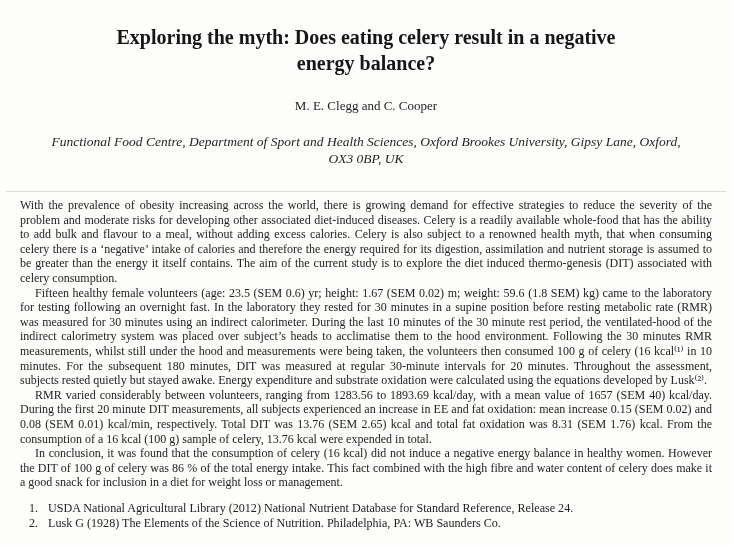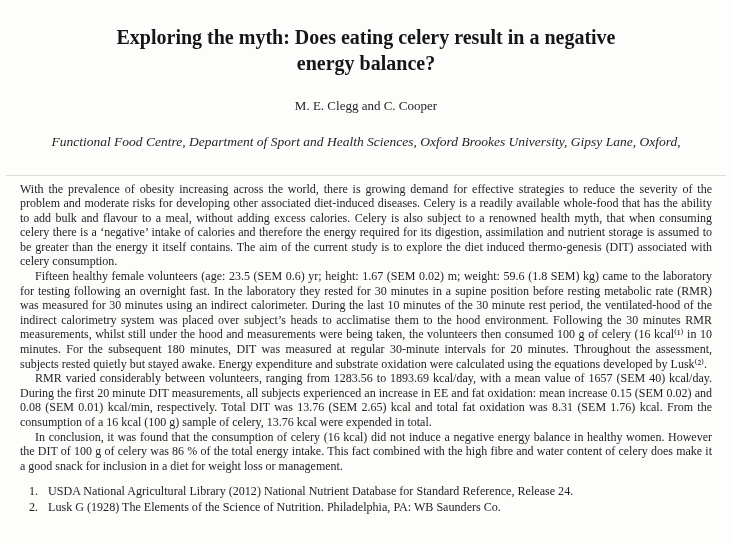--- a/index.html
+++ b/index.html
@@ -79,20 +79,21 @@
 <body>
 
 <div class="page">
 
   <h1 class="title">Exploring the myth: Does eating celery result in a negative energy balance?</h1>
 
   <div class="authors">M. E. Clegg and C. Cooper</div>
 
   <div class="affiliation">
     <div>Functional Food Centre, Department of Sport and Health Sciences, Oxford Brookes University, Gipsy Lane, Oxford,</div>
+    <div>OX3 0BP, UK</div>
   </div>
 
   <div class="rule"></div>
 
   <div class="abstract">
     <p>With the prevalence of obesity increasing across the world, there is growing demand for effective strategies to reduce the severity of the problem and moderate risks for developing other associated diet-induced diseases. Celery is a readily available whole-food that has the ability to add bulk and flavour to a meal, without adding excess calories. Celery is also subject to a renowned health myth, that when consuming celery there is a ‘negative’ intake of calories and therefore the energy required for its digestion, assimilation and nutrient storage is assumed to be greater than the energy it itself contains. The aim of the current study is to explore the diet induced thermo-genesis (DIT) associated with celery consumption.</p>
     <p>Fifteen healthy female volunteers (age: 23.5 (SEM 0.6) yr; height: 1.67 (SEM 0.02) m; weight: 59.6 (1.8 SEM) kg) came to the laboratory for testing following an overnight fast. In the laboratory they rested for 30 minutes in a supine position before resting metabolic rate (RMR) was measured for 30 minutes using an indirect calorimeter. During the last 10 minutes of the 30 minute rest period, the ventilated-hood of the indirect calorimetry system was placed over subject’s heads to acclimatise them to the hood environment. Following the 30 minutes RMR measurements, whilst still under the hood and measurements were being taken, the volunteers then consumed 100 g of celery (16 kcal⁽¹⁾ in 10 minutes. For the subsequent 180 minutes, DIT was measured at regular 30-minute intervals for 20 minutes. Throughout the assessment, subjects rested quietly but stayed awake. Energy expenditure and substrate oxidation were calculated using the equations developed by Lusk⁽²⁾.</p>
     <p>RMR varied considerably between volunteers, ranging from 1283.56 to 1893.69 kcal/day, with a mean value of 1657 (SEM 40) kcal/day. During the first 20 minute DIT measurements, all subjects experienced an increase in EE and fat oxidation: mean increase 0.15 (SEM 0.02) and 0.08 (SEM 0.01) kcal/min, respectively. Total DIT was 13.76 (SEM 2.65) kcal and total fat oxidation was 8.31 (SEM 1.76) kcal. From the consumption of a 16 kcal (100 g) sample of celery, 13.76 kcal were expended in total.</p>
     <p>In conclusion, it was found that the consumption of celery (16 kcal) did not induce a negative energy balance in healthy women. However the DIT of 100 g of celery was 86 % of the total energy intake. This fact combined with the high fibre and water content of celery does make it a good snack for inclusion in a diet for weight loss or management.</p>
   </div>

